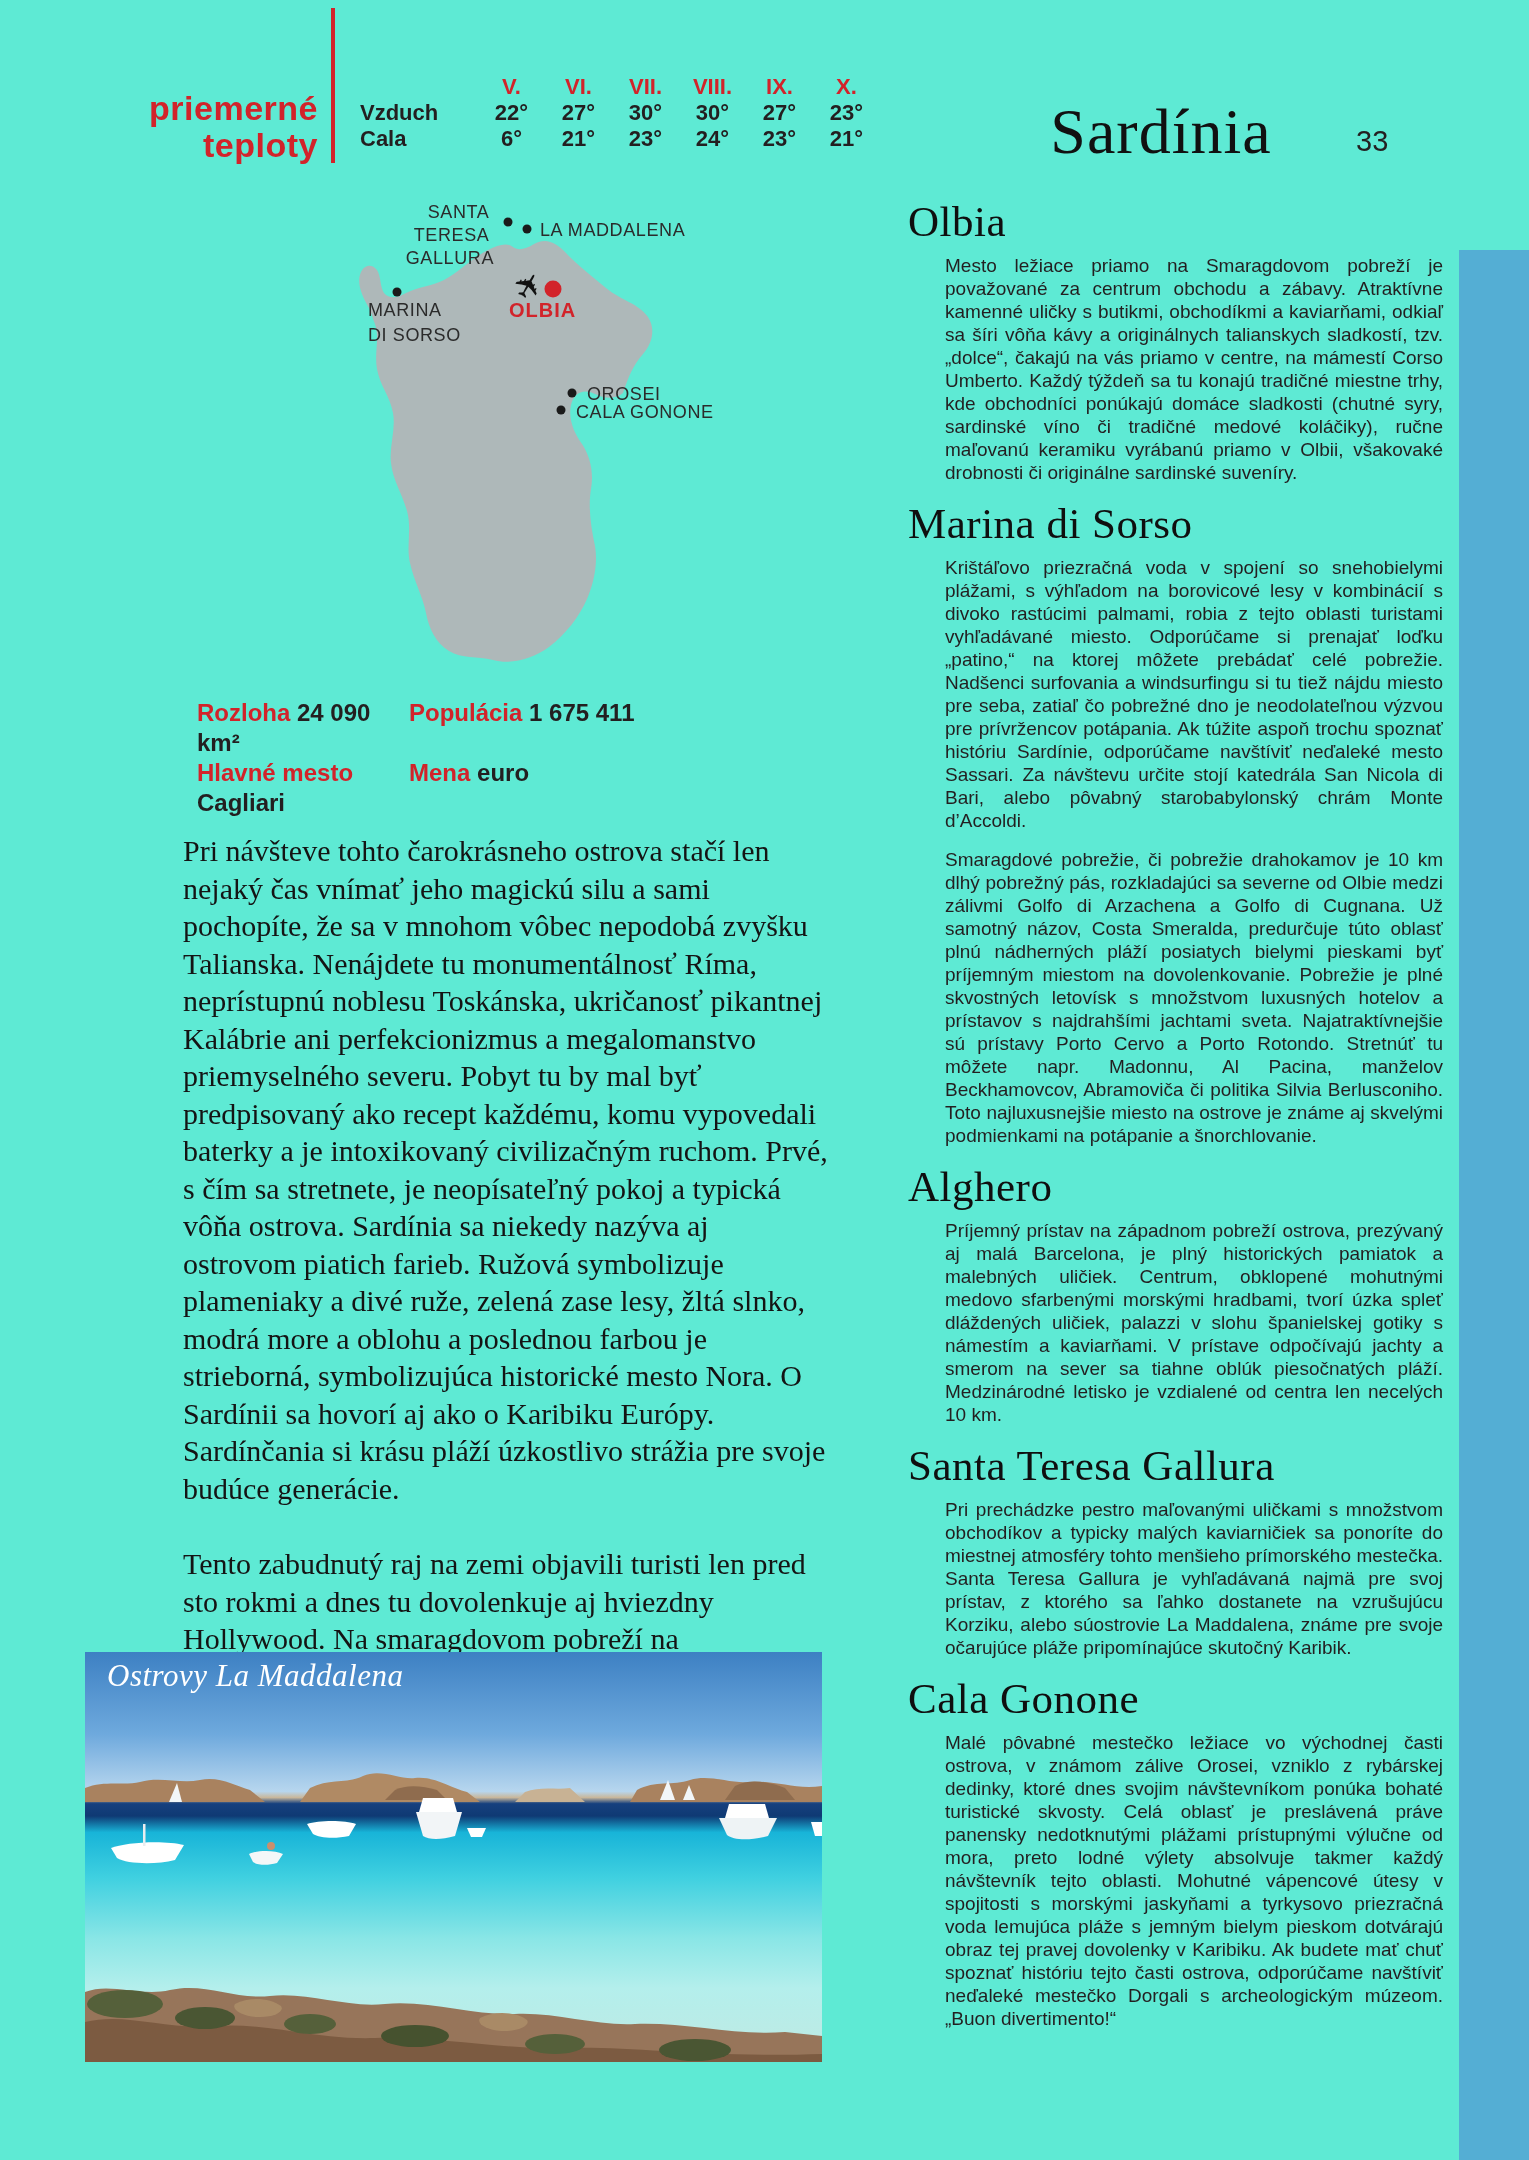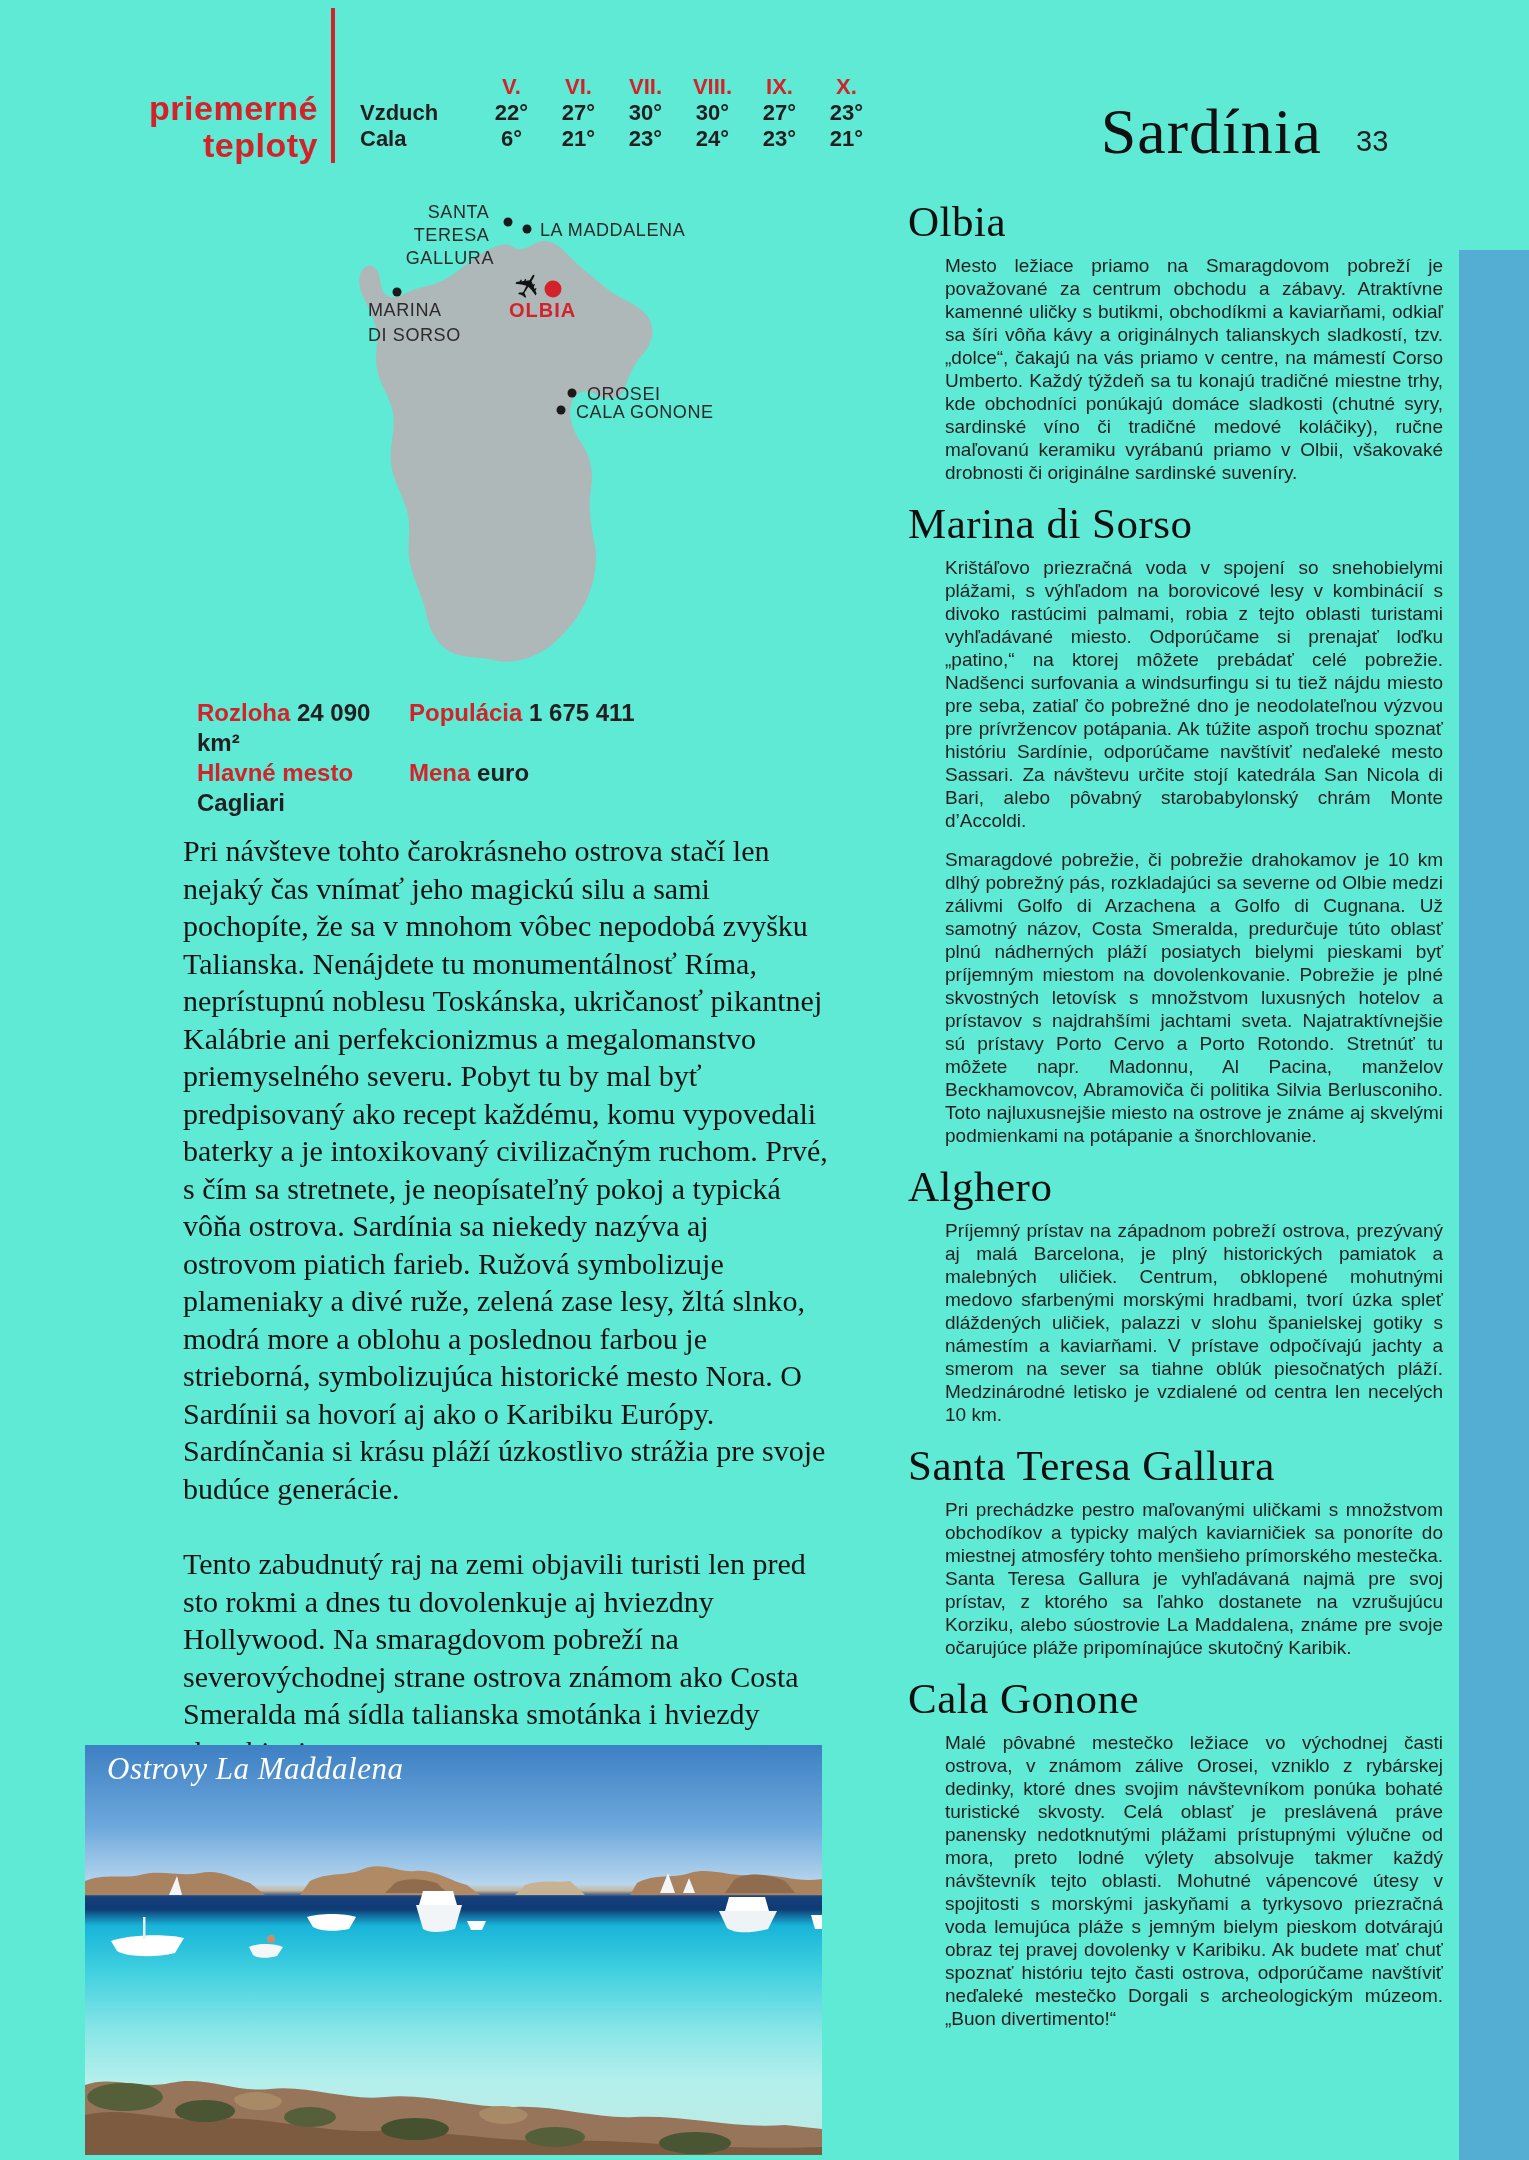--- a/index.html
+++ b/index.html
@@ -7,38 +7,38 @@
         font-family:"Liberation Sans",sans-serif;color:#231f20;}
   
   #temps-label{position:absolute;left:60px;top:90px;width:258px;text-align:right;
     color:#d2232a;font-weight:bold;font-size:34px;line-height:37px;letter-spacing:.5px;}
   #red-rule{position:absolute;left:331px;top:8px;width:4px;height:155px;background:#d2232a;}
   #temps-table{position:absolute;left:360px;top:74px;display:grid;
     grid-template-columns:118px repeat(6,67px);font-size:22px;font-weight:bold;line-height:26px;}
   #temps-table .cell{text-align:center;}
   #temps-table .rowlabel{text-align:left;}
   #temps-table .month{color:#d2232a;}
-  #page-title{position:absolute;left:1000px;top:95px;width:322px;text-align:right;
+  #page-title{position:absolute;left:1000px;top:95px;width:322px;text-align:center;
     font-family:"Liberation Serif",serif;font-size:64px;letter-spacing:1px;color:#111;}
   #page-number{position:absolute;left:1356px;top:125px;font-size:29px;color:#231f20;text-align:center;}
   
   #map{position:absolute;left:330px;top:190px;}
   .map-label{font-family:"Liberation Sans",sans-serif;font-size:18px;letter-spacing:.6px;fill:#2b2b2b;}
   .map-label-red{font-family:"Liberation Sans",sans-serif;font-size:20px;font-weight:bold;
     letter-spacing:1px;fill:#d2232a;}
   
   #facts{position:absolute;left:197px;top:698px;display:grid;grid-template-columns:212px auto;
     grid-column-gap:0;font-size:24px;font-weight:bold;line-height:30px;}
   #facts .lbl{color:#d2232a;}
   
   #intro{position:absolute;left:183px;top:832px;width:645px;
     font-family:"Liberation Serif",serif;font-size:30px;line-height:37.5px;color:#141414;}
   #intro p{margin:0 0 38px 0;}
   
-  #photo{position:absolute;left:85px;top:1745px;width:737px;height:410px;overflow:hidden;
+  #photo{position:absolute;left:85px;top:1652px;width:737px;height:410px;overflow:hidden;
     background:linear-gradient(to bottom,#3d80c3 0%,#6ea9dd 20%,#b7d6ee 34%,
       #c8b79b 35.5%,#16407e 37%,#0f3a74 40%,#18b4d8 44%,#3fd0e0 55%,#8ae6e6 70%,#b4efec 82%,#bfe9e2 100%);}
   #photo-caption{position:absolute;left:22px;top:6px;color:#ffffff;
     font-family:"Liberation Serif",serif;font-style:italic;font-size:31px;letter-spacing:.5px;}
   #photo svg{position:absolute;left:0;top:0;}
   
   #sections{position:absolute;left:908px;top:198px;width:535px;}
   .section h2{margin:0 0 8px 0;font-family:"Liberation Serif",serif;font-weight:normal;
     font-size:43px;line-height:48px;letter-spacing:.5px;color:#0f0f0f;}
   .section p{margin:0 0 16px 37px;width:498px;text-align:justify;

